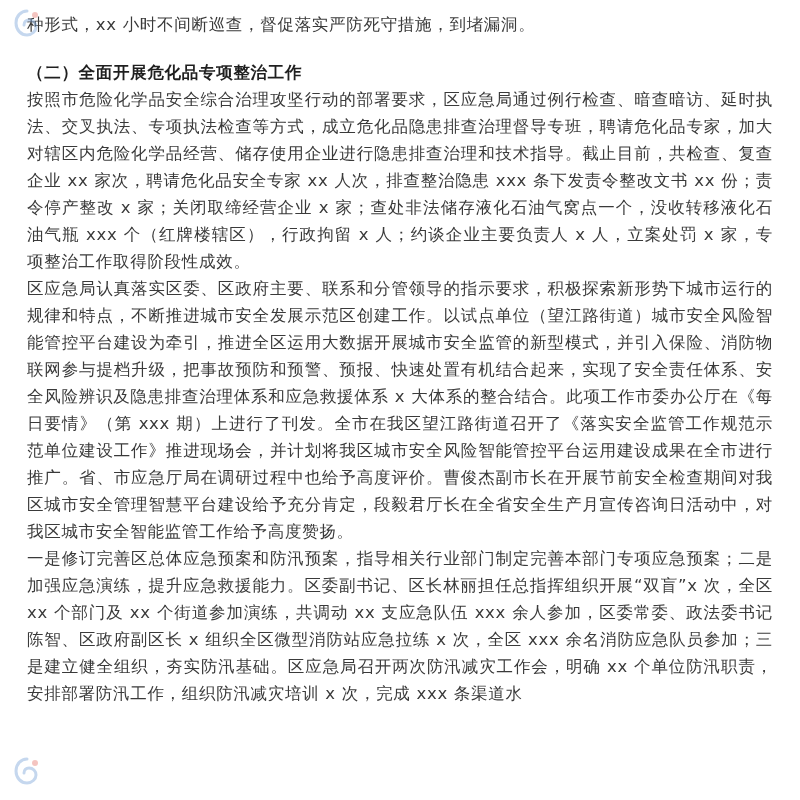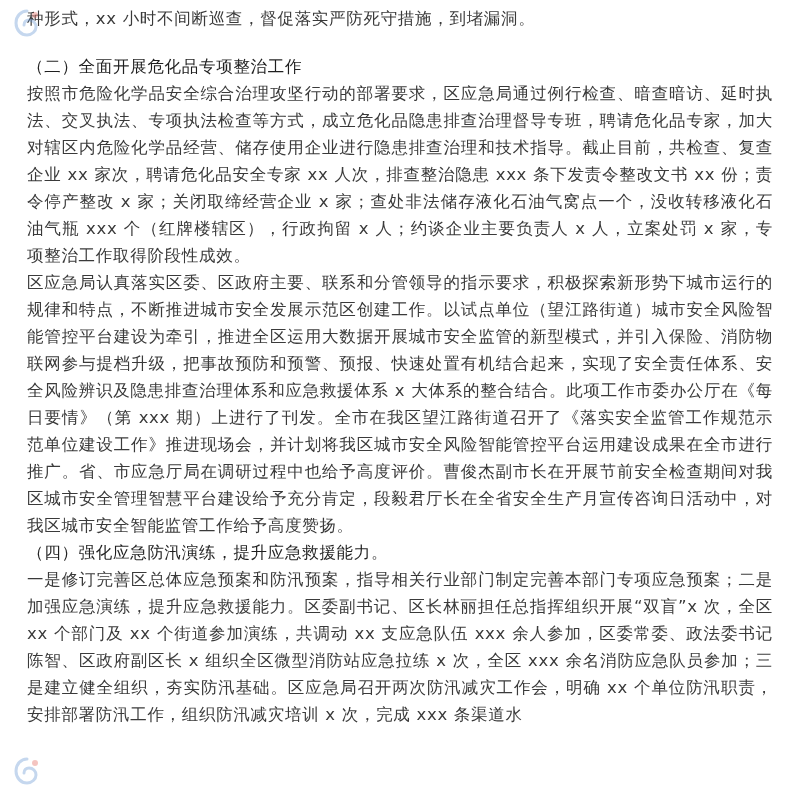--- a/index.html
+++ b/index.html
@@ -11,42 +11,42 @@
     width: 800px;
     height: 800px;
     overflow: hidden;
     font-family: "DejaVu Sans", "Liberation Sans", sans-serif;
   }
   .page {
     position: relative;
     box-sizing: border-box;
     width: 800px;
     height: 800px;
-    padding: 5px 27px 0 27px;
+    padding: 11px 27px 0 27px;
     background: #ffffff;
     color: #3a3a3a;
   }
   .line {
     margin: 0;
     font-size: 16.5px;
     line-height: 27px;
     letter-spacing: 0.7px;
     text-align: justify;
     text-justify: inter-ideograph;
     word-break: break-all;
   }
   .intro {
     margin-bottom: 21px;
   }
   .heading {
     margin: 0;
     font-size: 16.5px;
     line-height: 27px;
     letter-spacing: 0.7px;
-    font-weight: normal;
+    font-weight: bold;
     color: #1f1f1f;
   }
   .watermark {
     position: absolute;
     width: 30px;
     height: 30px;
     opacity: 0.35;
     pointer-events: none;
   }
   .wm-top-left { left: 12px; top: 8px; }
@@ -71,16 +71,15 @@
     </svg>
   </span>
 
   <p class="line intro">种形式，xx 小时不间断巡查，督促落实严防死守措施，到堵漏洞。</p>
 
   <h2 class="heading">（二）全面开展危化品专项整治工作</h2>
   <p class="line">按照市危险化学品安全综合治理攻坚行动的部署要求，区应急局通过例行检查、暗查暗访、延时执法、交叉执法、专项执法检查等方式，成立危化品隐患排查治理督导专班，聘请危化品专家，加大对辖区内危险化学品经营、储存使用企业进行隐患排查治理和技术指导。截止目前，共检查、复查企业 xx 家次，聘请危化品安全专家 xx 人次，排查整治隐患 xxx 条下发责令整改文书 xx 份；责令停产整改 x 家；关闭取缔经营企业 x 家；查处非法储存液化石油气窝点一个，没收转移液化石油气瓶 xxx 个（红牌楼辖区），行政拘留 x 人；约谈企业主要负责人 x 人，立案处罚 x 家，专项整治工作取得阶段性成效。</p>
 
   <p class="line">区应急局认真落实区委、区政府主要、联系和分管领导的指示要求，积极探索新形势下城市运行的规律和特点，不断推进城市安全发展示范区创建工作。以试点单位（望江路街道）城市安全风险智能管控平台建设为牵引，推进全区运用大数据开展城市安全监管的新型模式，并引入保险、消防物联网参与提档升级，把事故预防和预警、预报、快速处置有机结合起来，实现了安全责任体系、安全风险辨识及隐患排查治理体系和应急救援体系 x 大体系的整合结合。此项工作市委办公厅在《每日要情》（第 xxx 期）上进行了刊发。全市在我区望江路街道召开了《落实安全监管工作规范示范单位建设工作》推进现场会，并计划将我区城市安全风险智能管控平台运用建设成果在全市进行推广。省、市应急厅局在调研过程中也给予高度评价。曹俊杰副市长在开展节前安全检查期间对我区城市安全管理智慧平台建设给予充分肯定，段毅君厅长在全省安全生产月宣传咨询日活动中，对我区城市安全智能监管工作给予高度赞扬。</p>
 
-  <h2 class="heading">（四）强化应急防汛演练，提升应急救援能力。</h2>
   <p class="line">一是修订完善区总体应急预案和防汛预案，指导相关行业部门制定完善本部门专项应急预案；二是加强应急演练，提升应急救援能力。区委副书记、区长林丽担任总指挥组织开展“双盲”x 次，全区 xx 个部门及 xx 个街道参加演练，共调动 xx 支应急队伍 xxx 余人参加，区委常委、政法委书记陈智、区政府副区长 x 组织全区微型消防站应急拉练 x 次，全区 xxx 余名消防应急队员参加；三是建立健全组织，夯实防汛基础。区应急局召开两次防汛减灾工作会，明确 xx 个单位防汛职责，安排部署防汛工作，组织防汛减灾培训 x 次，完成 xxx 条渠道水</p>
 
 </div>
 
 </body></html>

